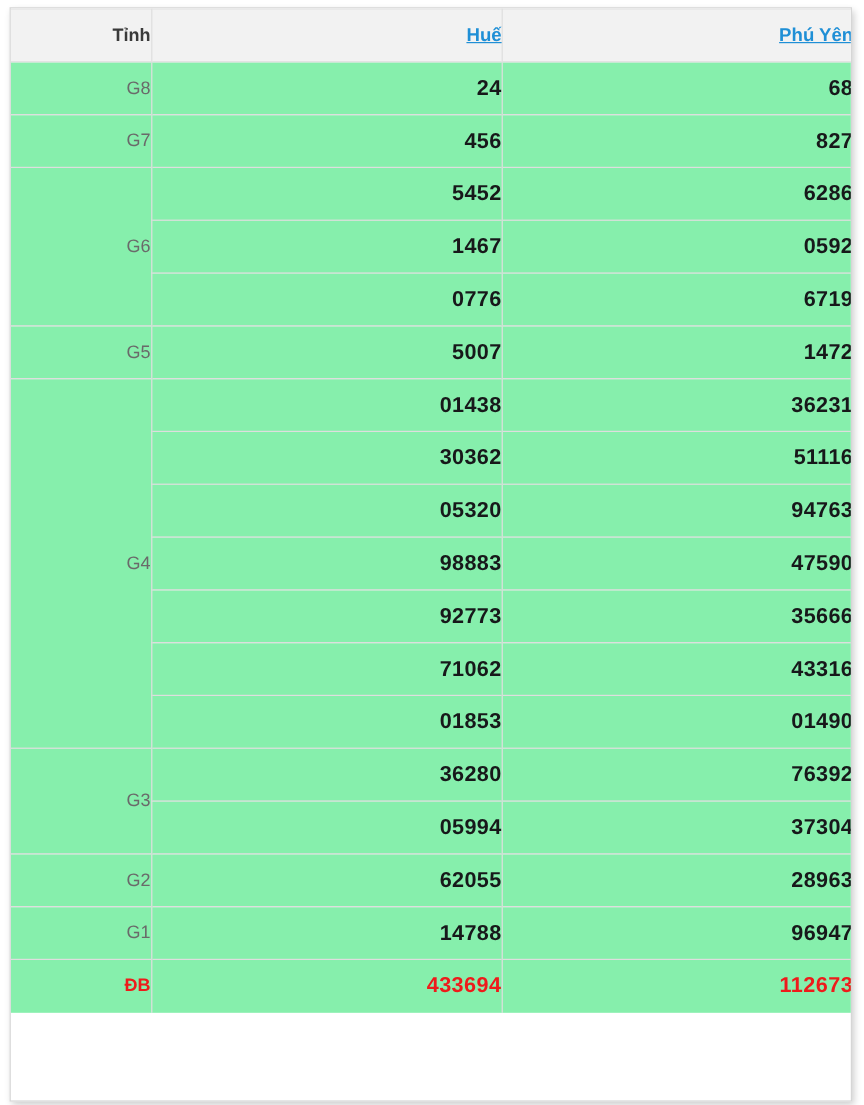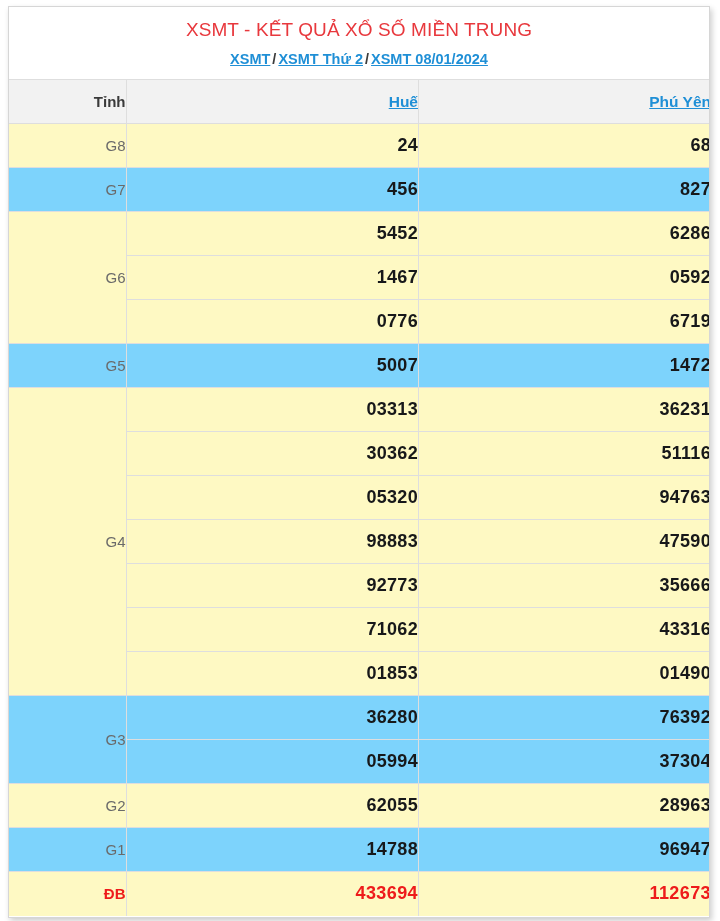--- a/index.html
+++ b/index.html
@@ -98,22 +98,22 @@
     color: #6a6a6a;
     font-size: 15px;
     font-weight: 400;
   }
   td.num {
     color: #17181a;
     font-weight: bold;
     font-size: 18px;
     letter-spacing: 0.3px;
   }
-  tr.shade td { background: #7dd3fc; }
-  tr.plain td { background: #fef9c3; }
+  tr.shade td { background: #86efac; }
+  tr.plain td { background: #86efac; }
 
   td.db-label {
     color: #ee1b1b;
     font-weight: bold;
     font-size: 15px;
   }
   td.db-num {
     color: #ee1b1b;
     font-weight: bold;
     font-size: 18px;
@@ -121,26 +121,20 @@
   }
   
   td.sub { border-top: 1px solid #e8e8e8; }
   td.group-first { border-top: 1px solid #dedede; }
 </style>
 </head>
 <body>
 
 <div class="card">
 
-  <div class="head-block">
-    <div class="title">XSMT - KẾT QUẢ XỔ SỐ MIỀN TRUNG</div>
-    <div class="breadcrumb">
-      <a href="#">XSMT</a><span class="sep">/</span><a href="#">XSMT Thứ 2</a><span class="sep">/</span><a href="#">XSMT 08/01/2024</a>
-    </div>
-  </div>
 
   <table class="results">
     <colgroup>
       <col class="c-prize">
         <col class="c-prov">
         <col class="c-prov">
     </colgroup>
     <thead>
       <tr>
         <th class="prize-head">Tỉnh</th>
@@ -172,21 +166,21 @@
           <td class="num sub">0776</td>
           <td class="num sub">6719</td>
         </tr>
         <tr class="shade">
           <td rowspan="1" class="prize-label">G5</td>
           <td class="num group-first">5007</td>
           <td class="num group-first">1472</td>
         </tr>
         <tr class="plain">
           <td rowspan="7" class="prize-label">G4</td>
-          <td class="num group-first">03313</td>
+          <td class="num group-first">01438</td>
           <td class="num group-first">36231</td>
         </tr>
         <tr class="plain">
           <td class="num sub">30362</td>
           <td class="num sub">51116</td>
         </tr>
         <tr class="plain">
           <td class="num sub">05320</td>
           <td class="num sub">94763</td>
         </tr>

